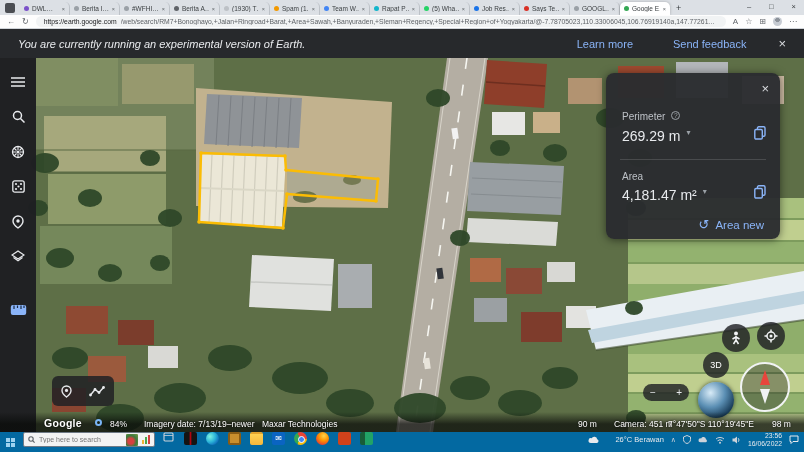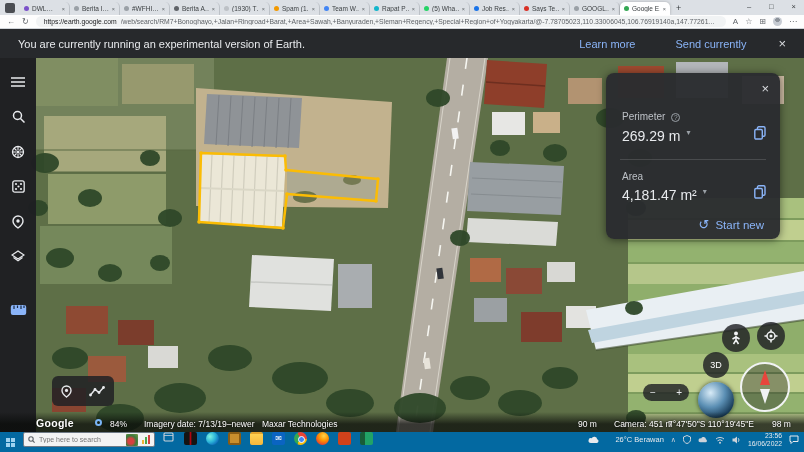--- a/index.html
+++ b/index.html
@@ -20,37 +20,37 @@
 
   
   .addrbar{position:absolute;top:15px;left:0;width:804px;height:14px;background:#fdfdfd;border-bottom:1px solid #d0d4d9;display:flex;align-items:center;padding:0 7px;gap:7px;font-size:8px;color:#5f6368;}
   .urlbox{flex:1;display:flex;align-items:center;gap:4px;background:#f1f3f4;border-radius:7px;height:11px;padding:0 8px;font-size:6.8px;overflow:hidden;}
   .url-host{color:#202124;white-space:nowrap;}
   .url-path{color:#5f6368;white-space:nowrap;overflow:hidden;text-overflow:ellipsis;}
   .avatar{width:9px;height:9px;border-radius:50%;background:radial-gradient(circle at 50% 35%,#8d939b 30%,#c6cbd2 32%);flex:none;}
 
   
   .notice{position:absolute;top:29px;left:0;width:804px;height:29px;background:#27292c;display:flex;align-items:center;padding:0 18px;font-size:11px;color:#e8eaed;}
-  .notice .msg{flex:1;}
+  .notice .msg{flex:1;font-style:italic;}
   .notice .link{color:#8ab4f8;margin-left:40px;cursor:pointer;}
   .notice .nclose{margin-left:32px;color:#dadce0;font-size:13px;cursor:pointer;}
 
   
   .stage{position:absolute;top:58px;left:0;width:804px;height:374px;overflow:hidden;}
   svg.map{position:absolute;top:0;left:0;}
 
   
   .sidebar{position:absolute;left:0;top:0;width:36px;height:374px;background:rgba(30,31,34,.97);display:flex;flex-direction:column;align-items:center;padding-top:6px;}
   .sideicon{width:36px;height:35px;display:flex;align-items:center;justify-content:center;color:#e8eaed;font-size:13px;}
   .sideicon.measure{margin-top:18px;}
 
   
   .panel{position:absolute;left:606px;top:15px;width:174px;height:166px;background:rgba(42,44,47,.96);border-radius:8px;box-shadow:0 1px 8px rgba(0,0,0,.5);color:#e8eaed;}
   .pclose{position:absolute;top:8px;right:11px;font-size:13px;color:#dadce0;cursor:pointer;}
-  .plabel{position:absolute;left:16px;display:flex;align-items:flex-end;gap:6px;color:#bdc1c6;font-size:10px;}
+  .plabel{position:absolute;left:16px;display:flex;align-items:flex-start;gap:6px;color:#bdc1c6;font-size:10px;}
   .helpdot{width:9px;height:9px;border:1px solid #9aa0a6;border-radius:50%;font-size:6.5px;display:flex;align-items:center;justify-content:center;color:#9aa0a6;}
   .pvalue{position:absolute;left:16px;font-size:14px;color:#e8eaed;display:flex;align-items:flex-start;gap:6px;}
   .caret{font-size:8px;color:#9aa0a6;}
   .copybtn{position:absolute;right:14px;cursor:pointer;}
   .pdivider{position:absolute;left:14px;right:14px;top:86px;border-top:1px solid rgba(255,255,255,.14);}
   .startnew{position:absolute;right:16px;top:144px;color:#8ab4f8;font-size:11.5px;display:flex;align-items:center;gap:6px;cursor:pointer;}
   .startnew .ricon{font-size:13px;}
 
   
   .ctl{position:absolute;border-radius:50%;background:rgba(32,33,36,.82);display:flex;align-items:center;justify-content:center;color:#fff;cursor:pointer;}
@@ -60,21 +60,21 @@
   .globe{left:698px;top:324px;width:36px;height:36px;border-radius:50%;position:absolute;background:radial-gradient(circle at 35% 30%,#d8ebf7,#5b8fb4 42%,#173a56 76%,#0a1f33);box-shadow:0 0 4px rgba(0,0,0,.6);}
   .compass{position:absolute;left:740px;top:304px;width:50px;height:50px;border-radius:50%;border:2.5px solid #f1f3f4;background:rgba(25,27,30,.35);cursor:pointer;}
   .needle-n{position:absolute;left:50%;top:6px;transform:translateX(-50%);width:0;height:0;border-left:5px solid transparent;border-right:5px solid transparent;border-bottom:15px solid #e8453c;}
   .needle-s{position:absolute;left:50%;bottom:6px;transform:translateX(-50%);width:0;height:0;border-left:5px solid transparent;border-right:5px solid transparent;border-top:15px solid #f1f3f4;}
   .zoombar{position:absolute;left:643px;top:326px;width:46px;height:17px;border-radius:9px;background:rgba(32,33,36,.82);display:flex;align-items:center;justify-content:space-between;padding:0 7px;color:#e8eaed;font-size:10px;}
   .bltools{position:absolute;left:52px;top:318px;width:62px;height:30px;border-radius:6px;background:rgba(32,33,36,.85);display:flex;align-items:center;justify-content:space-around;}
 
   
   .statusbar{position:absolute;left:0;top:354px;width:804px;height:20px;background:linear-gradient(to bottom,rgba(8,10,8,0),rgba(8,10,8,.72) 60%);color:#fff;font-size:8.5px;}
   .sb{position:absolute;top:7px;white-space:nowrap;text-shadow:0 0 2px rgba(0,0,0,.9);}
-  .sb.brand{left:36px;top:5px;font-size:10.5px;font-weight:bold;letter-spacing:.3px;}
+  .sb.brand{left:44px;top:5px;font-size:10.5px;font-weight:bold;letter-spacing:.3px;}
   .sbring{position:absolute;left:95px;top:7px;width:7px;height:7px;border:2px solid #7ab4f5;border-radius:50%;}
 
   
   .taskbar{position:absolute;left:0;top:432px;width:804px;height:32px;background:#0369a1;display:flex;align-items:flex-start;color:#e8eaed;}
   .startbtn{width:20px;height:20px;display:flex;align-items:center;justify-content:center;cursor:pointer;}
   .winlogo{display:grid;grid-template-columns:4px 4px;grid-template-rows:4px 4px;gap:1px;}
   .winlogo span{background:#9ed2f0;}
   .searchbox{width:132px;height:15px;background:#f3f3f3;border:1px solid #6f7a86;border-radius:2px;display:flex;align-items:center;padding:0 4px;gap:4px;margin-left:3px;}
   .searchbox input{border:none;background:transparent;outline:none;font-size:7px;color:#3c4043;width:72px;padding:0;}
   .bingpic{width:12px;height:12px;margin-left:auto;border-radius:1px;background:radial-gradient(circle at 40% 60%,#d64040 28%,#3c7a3c 55%,#7a9c4a);}
@@ -193,21 +193,21 @@
     <span>A</span>
     <span>☆</span>
     <span>⊞</span>
     <span class="avatar"></span>
     <span>⋯</span>
   </div>
 
   <div class="notice">
     <span class="msg">You are currently running an experimental version of Earth.</span>
     <span class="link">Learn more</span>
-    <span class="link">Send currently</span>
+    <span class="link">Send feedback</span>
     <span class="nclose">×</span>
   </div>
 
   <div class="stage">
     <svg class="map" width="804" height="374" viewBox="0 0 804 374">
       <rect width="804" height="374" fill="#5e6f47"></rect>
       <g>
         <rect x="36" y="0" width="178" height="92" fill="#73825b"></rect>
         <rect x="36" y="0" width="82" height="48" fill="#808e62"></rect>
         <rect x="122" y="6" width="72" height="40" fill="#97996e"></rect>
@@ -403,21 +403,21 @@
         <span class="caret">▾</span>
       </div>
       <span class="copybtn" style="top:112px">
         <svg width="12" height="14">
             <rect x="3.5" y="0.8" width="7.5" height="9.5" rx="1.2" fill="none" stroke="#8ab4f8" stroke-width="1.4"></rect>
             <rect x="0.8" y="3.5" width="7.5" height="9.5" rx="1.2" fill="#2a2c2f" stroke="#8ab4f8" stroke-width="1.4"></rect>
           </svg>
       </span>
       <div class="startnew">
         <span class="ricon">↺</span>
-        <span>Start new</span>
+        <span>Area new</span>
       </div>
     </div>
 
     <div class="bltools">
       <span>
         <svg width="11" height="13">
             <path d="M5.5,1 C8,1 10,3 10,5.4 C10,8.5 5.5,12 5.5,12 C5.5,12 1,8.5 1,5.4 C1,3 3,1 5.5,1 Z" fill="none" stroke="#e8eaed" stroke-width="1.4"></path>
             <circle cx="5.5" cy="5.4" r="1.6" fill="#e8eaed"></circle>
           </svg>
       </span>

